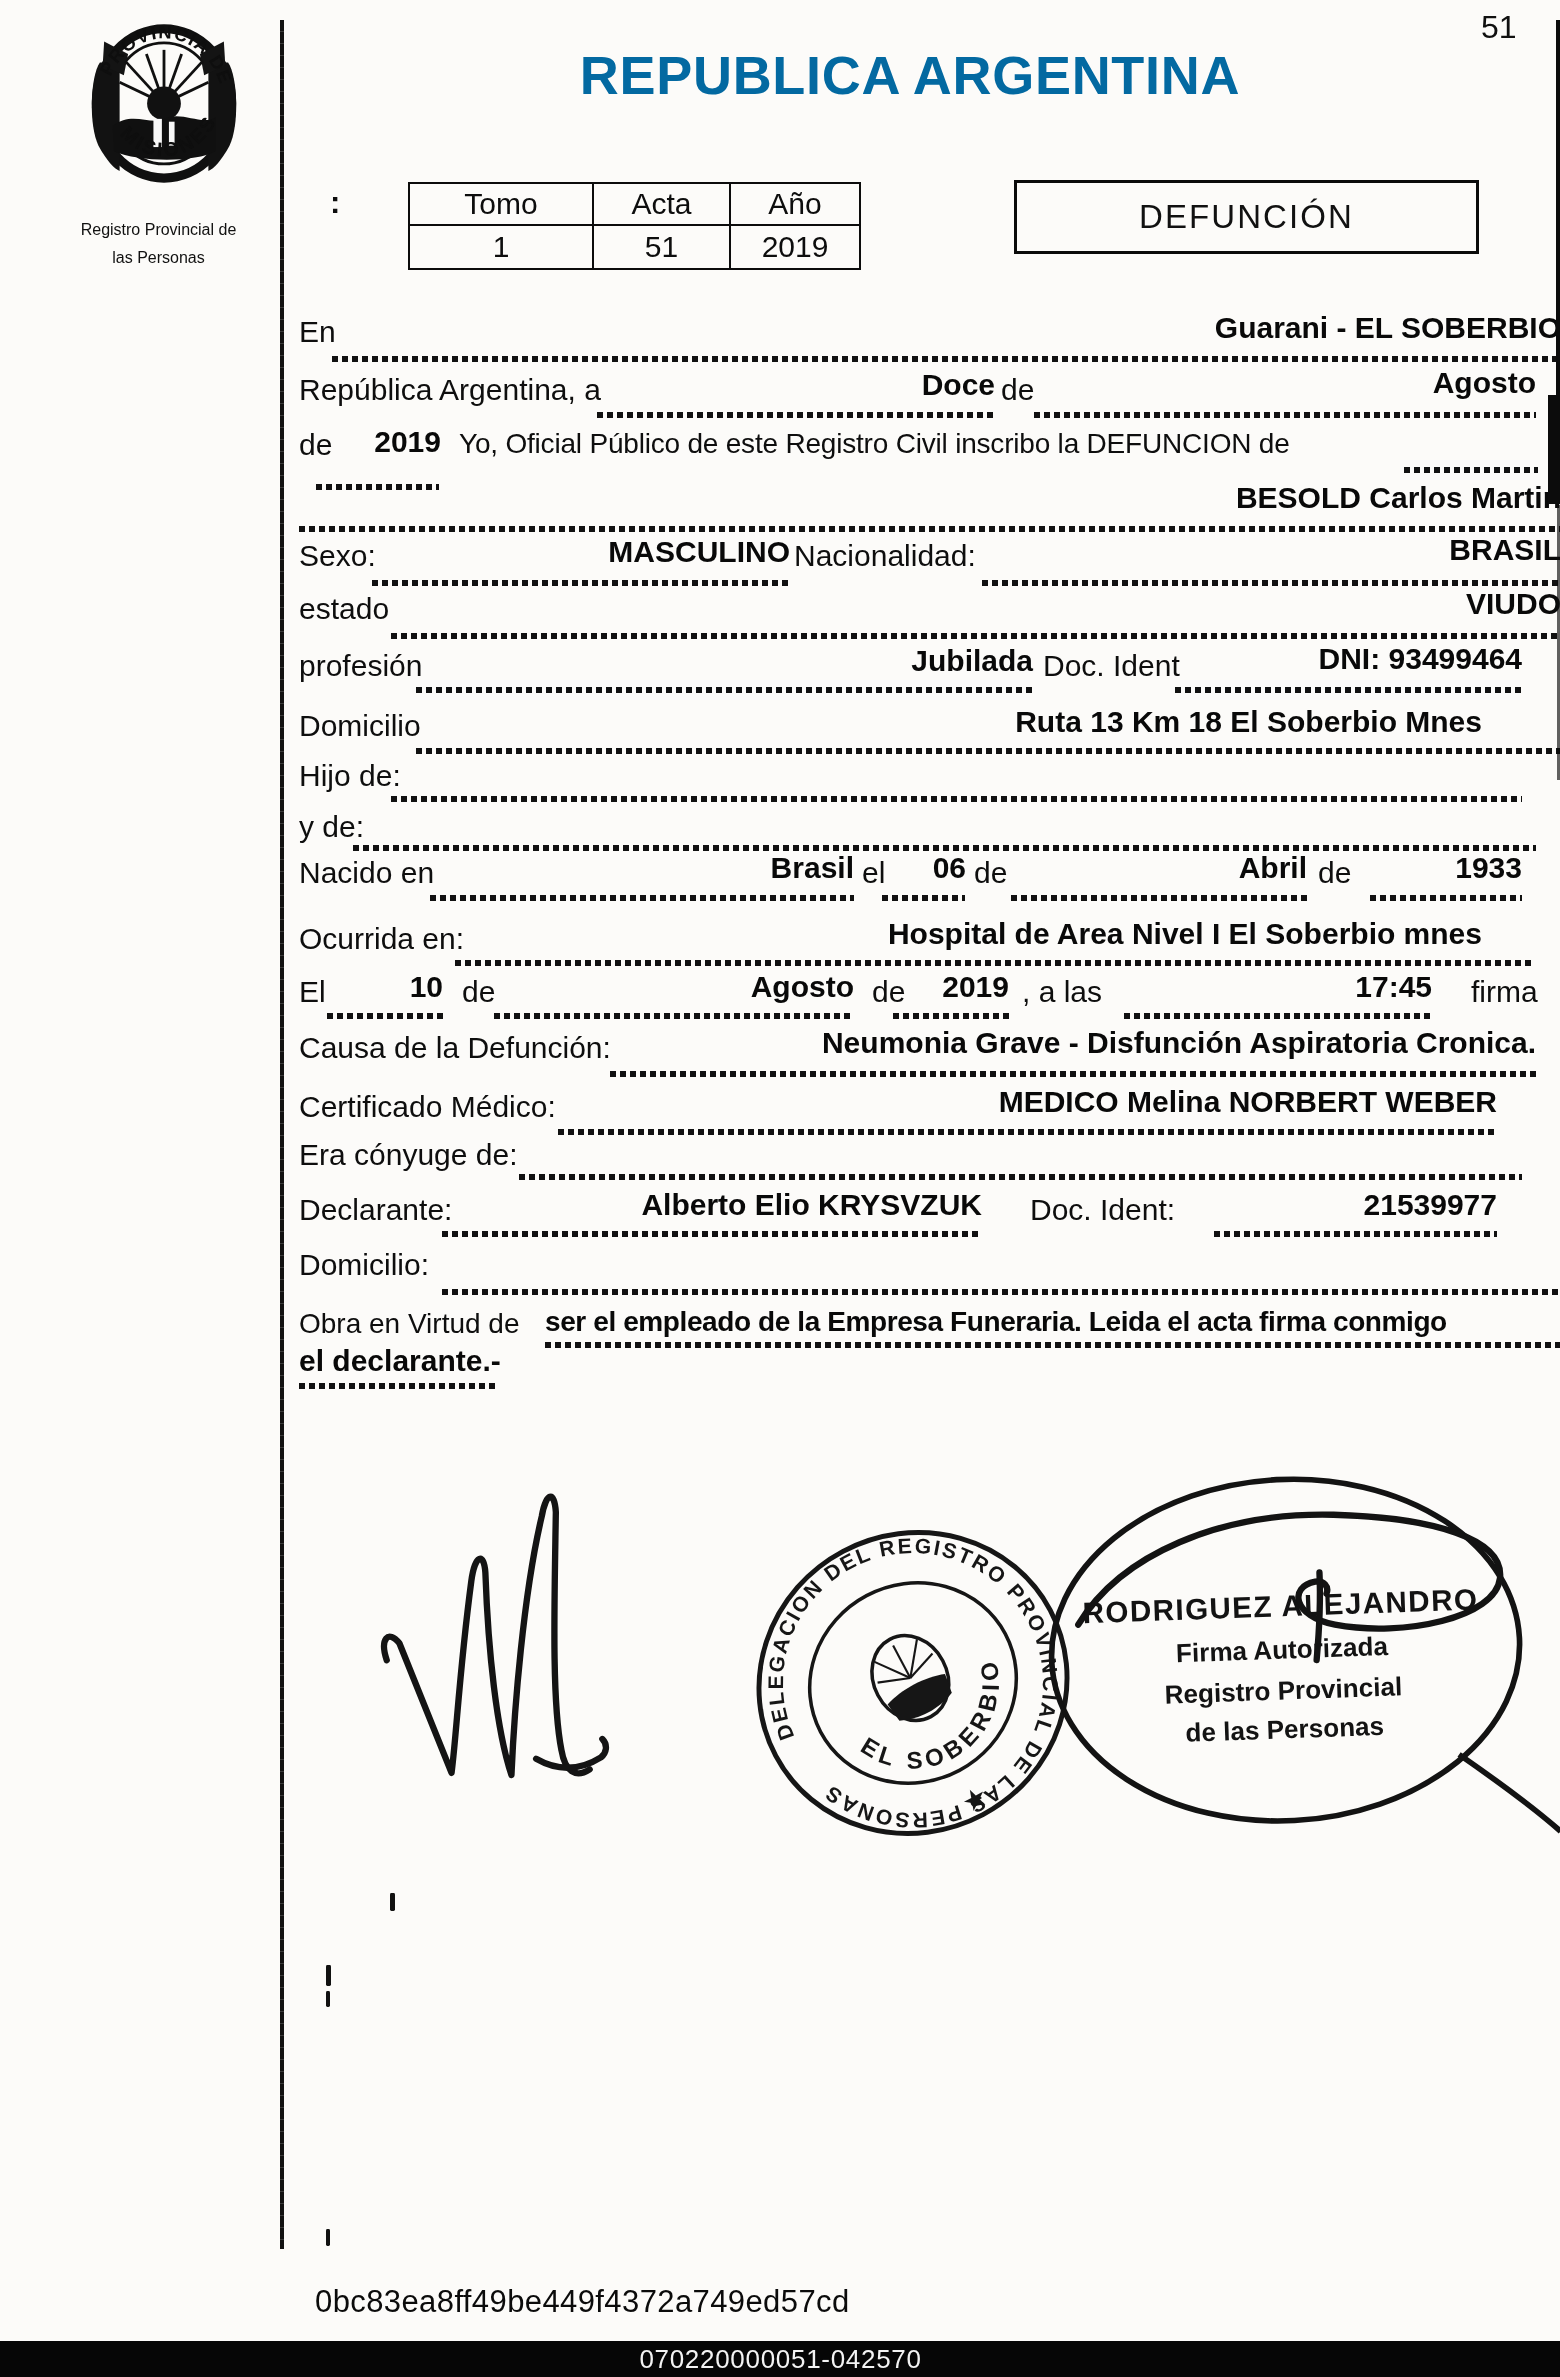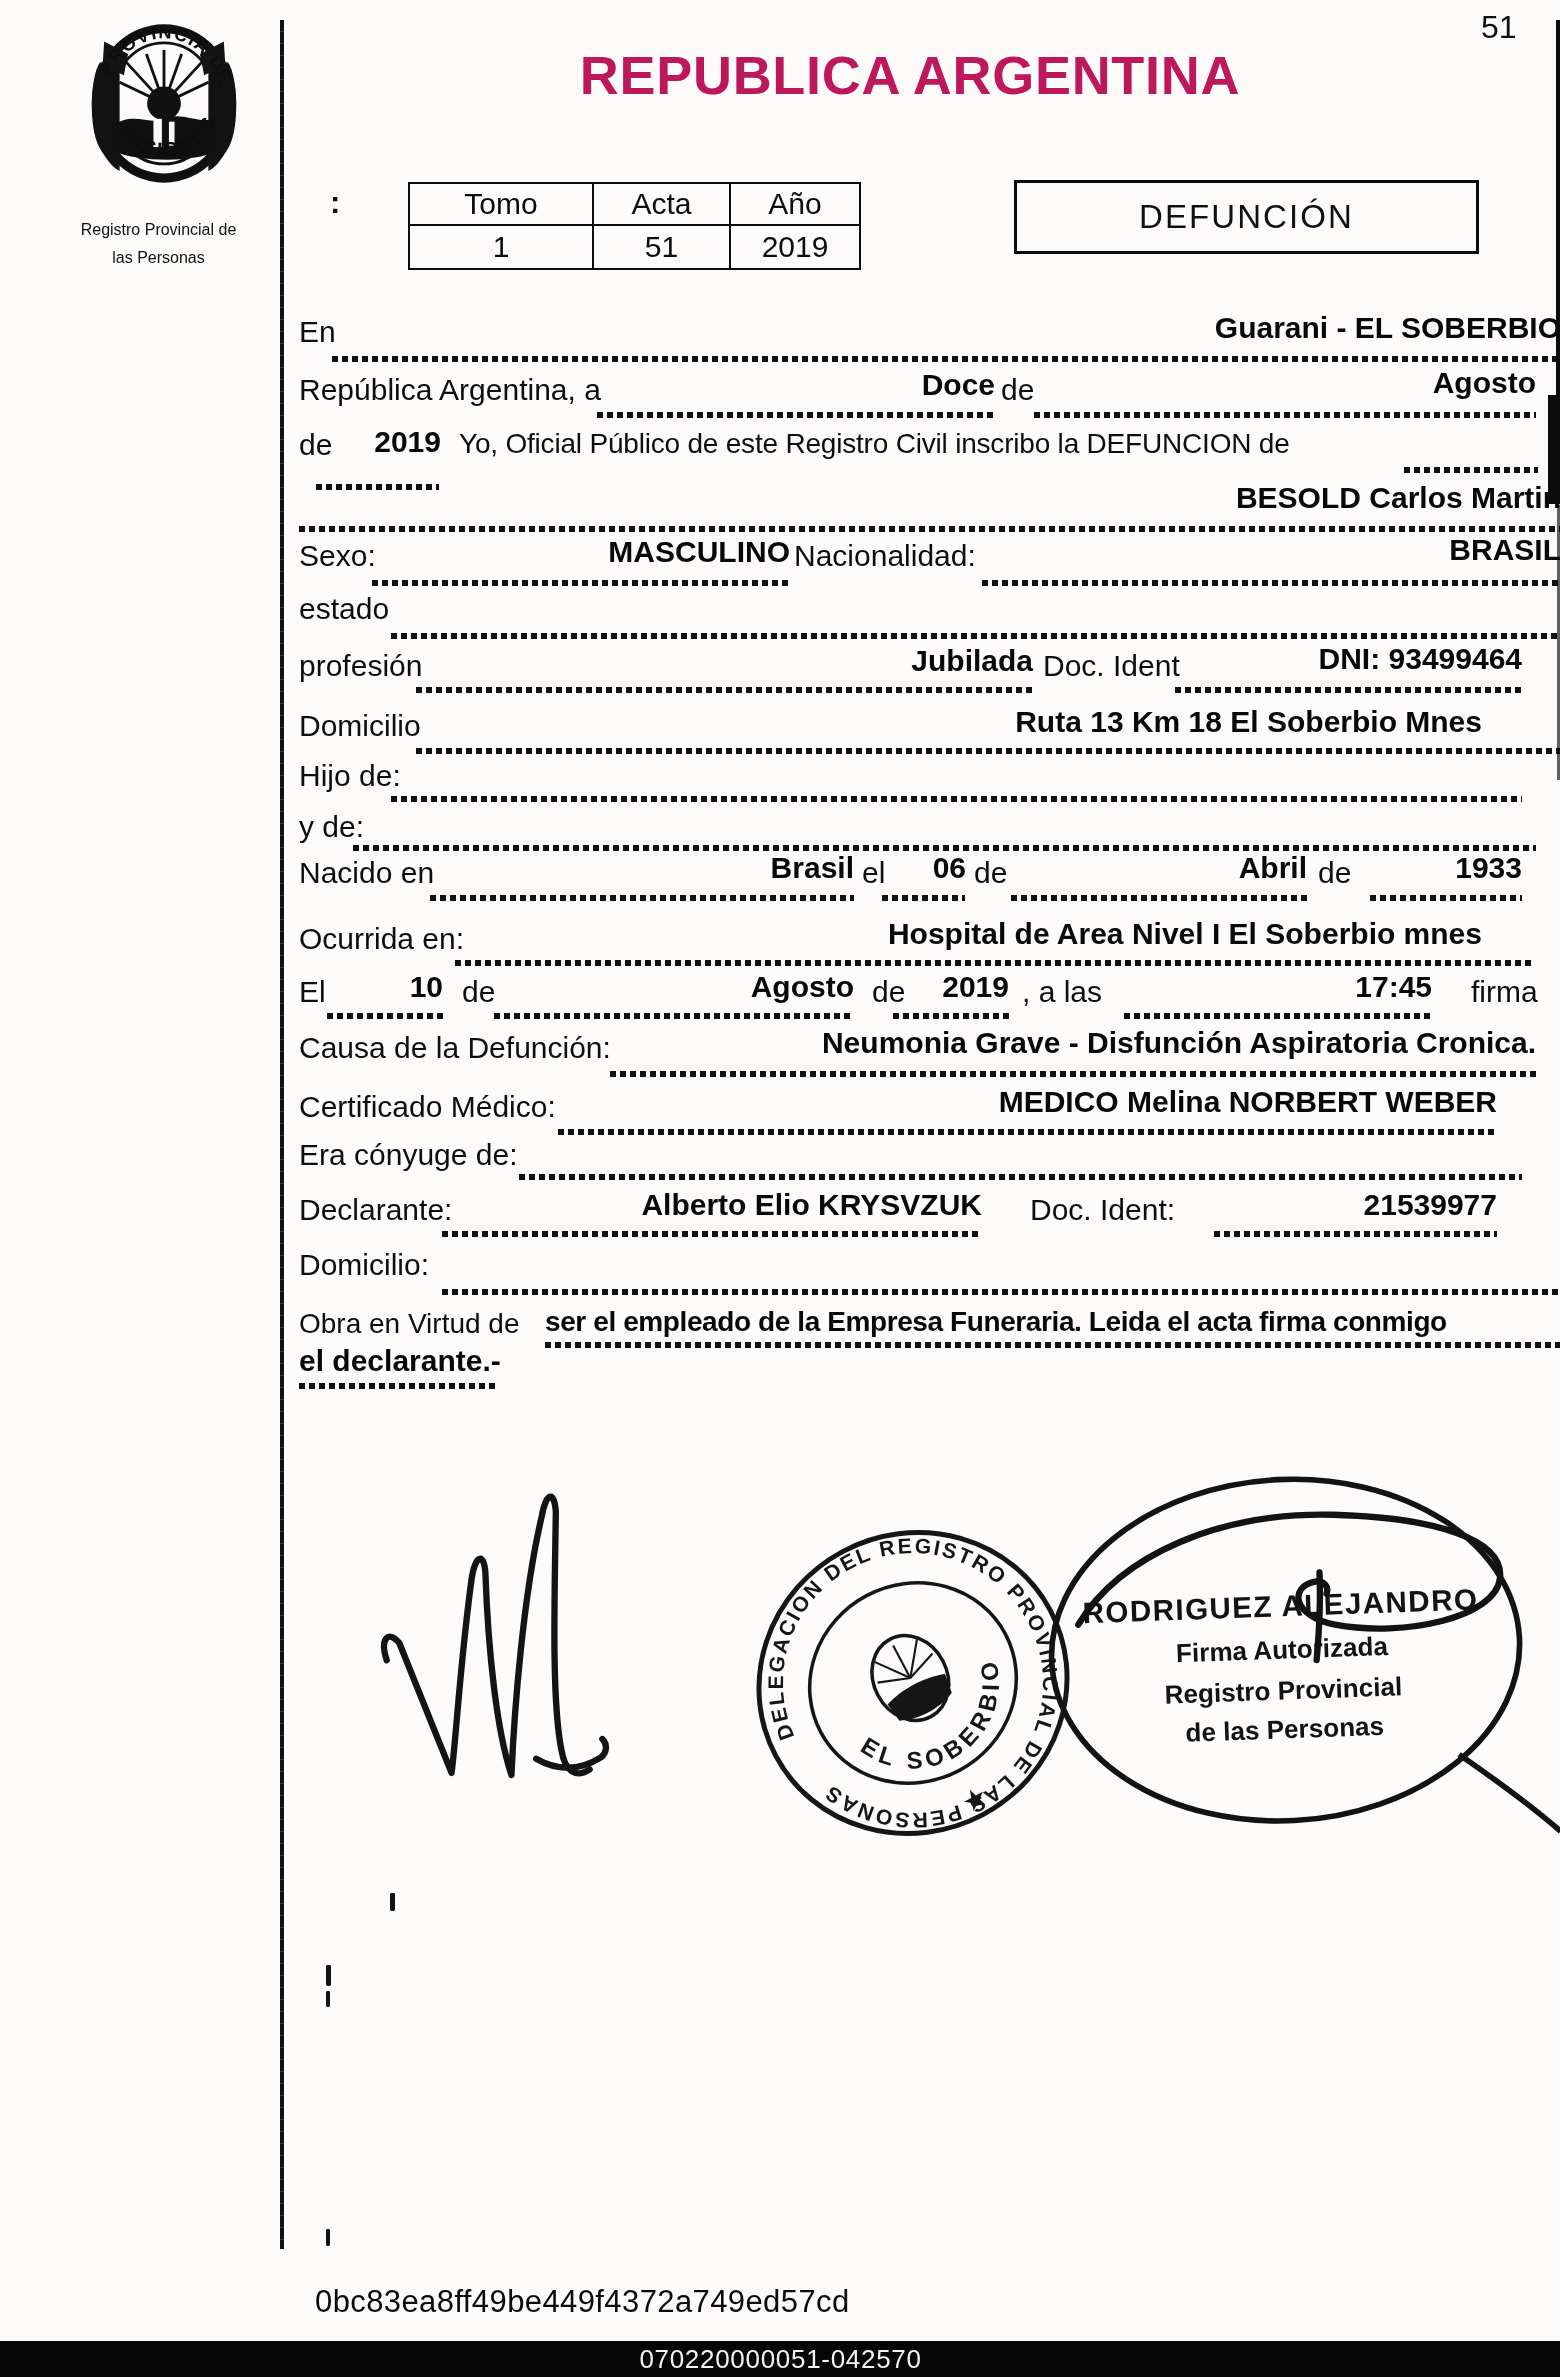--- a/index.html
+++ b/index.html
@@ -5,21 +5,21 @@
   html,body{margin:0;padding:0;background:#e8e8e8;}
   .page{
     position:relative;width:1561px;height:2377px;background:#fcfbf9;
     font-family:"Liberation Sans",sans-serif;color:#0d0d0d;overflow:hidden;
   }
   .abs{position:absolute;}
   .lbl{position:absolute;font-size:30px;color:#0e0e0e;white-space:nowrap;}
   .val{position:absolute;font-size:30px;font-weight:700;color:#090909;white-space:nowrap;text-align:right;}
   .dl{position:absolute;height:6.4px;background:repeating-linear-gradient(90deg,#111 0 5.6px,transparent 5.6px 10px);}
   .pgnum{position:absolute;left:1481px;top:8.5px;font-size:32px;color:#101010;}
-  .title{position:absolute;left:522px;top:44px;width:776px;text-align:center;font-size:54px;font-weight:700;letter-spacing:0.7px;color:#be185d;}
+  .title{position:absolute;left:522px;top:44px;width:776px;text-align:center;font-size:54px;font-weight:700;letter-spacing:0.7px;color:#0369a1;}
   .orgtxt{position:absolute;left:37px;top:216px;width:243px;text-align:center;font-size:16px;line-height:27.5px;color:#111;}
   .vrule{position:absolute;left:280px;top:20px;width:3.5px;height:2229px;
     background:repeating-linear-gradient(180deg,#121212 0 10.6px,#3a3a3a 10.6px 12px);}
   .colonmark{position:absolute;left:330px;top:185px;font-size:31px;font-weight:700;}
   table.acta{position:absolute;left:408px;top:182px;border-collapse:collapse;}
   table.acta td{border:2.8px solid #0c0c0c;text-align:center;font-size:30px;padding:0;margin-top:10px;}
   table.acta tr.hd td{height:40px;}
   table.acta tr.vl td{height:42px;}
   .defbox{position:absolute;left:1014px;top:180px;width:459px;height:68px;border:3.5px solid #0b0b0b;
     display:flex;align-items:center;justify-content:center;font-size:33px;letter-spacing:2.1px;color:#111;}
@@ -123,20 +123,21 @@
   <div class="dl" style="left:299px;top:526px;width:1262px"></div>
 
   <span class="lbl" style="left:299px;top:539px">Sexo:</span>
   <span class="val" style="left:372px;top:535px;width:418px">MASCULINO</span>
   <span class="lbl" style="left:794px;top:539px">Nacionalidad:</span>
   <span class="val" style="left:982px;top:533px;width:579px">BRASIL</span>
   <div class="dl" style="left:372px;top:580px;width:418px"></div>
   <div class="dl" style="left:982px;top:580px;width:579px"></div>
 
   <span class="lbl" style="left:299px;top:592px">estado</span>
+  <span class="val" style="left:391px;top:587px;width:1170px">VIUDO</span>
   <div class="dl" style="left:391px;top:633px;width:1170px"></div>
 
   <span class="lbl" style="left:299px;top:649px">profesión</span>
   <span class="val" style="left:416px;top:644px;width:617px">Jubilada</span>
   <span class="lbl" style="left:1043px;top:649px">Doc. Ident</span>
   <span class="val" style="left:1175px;top:642px;width:347px">DNI: 93499464</span>
   <div class="dl" style="left:416px;top:687px;width:617px"></div>
   <div class="dl" style="left:1175px;top:687px;width:347px"></div>
 
   <span class="lbl" style="left:299px;top:709px">Domicilio</span>

